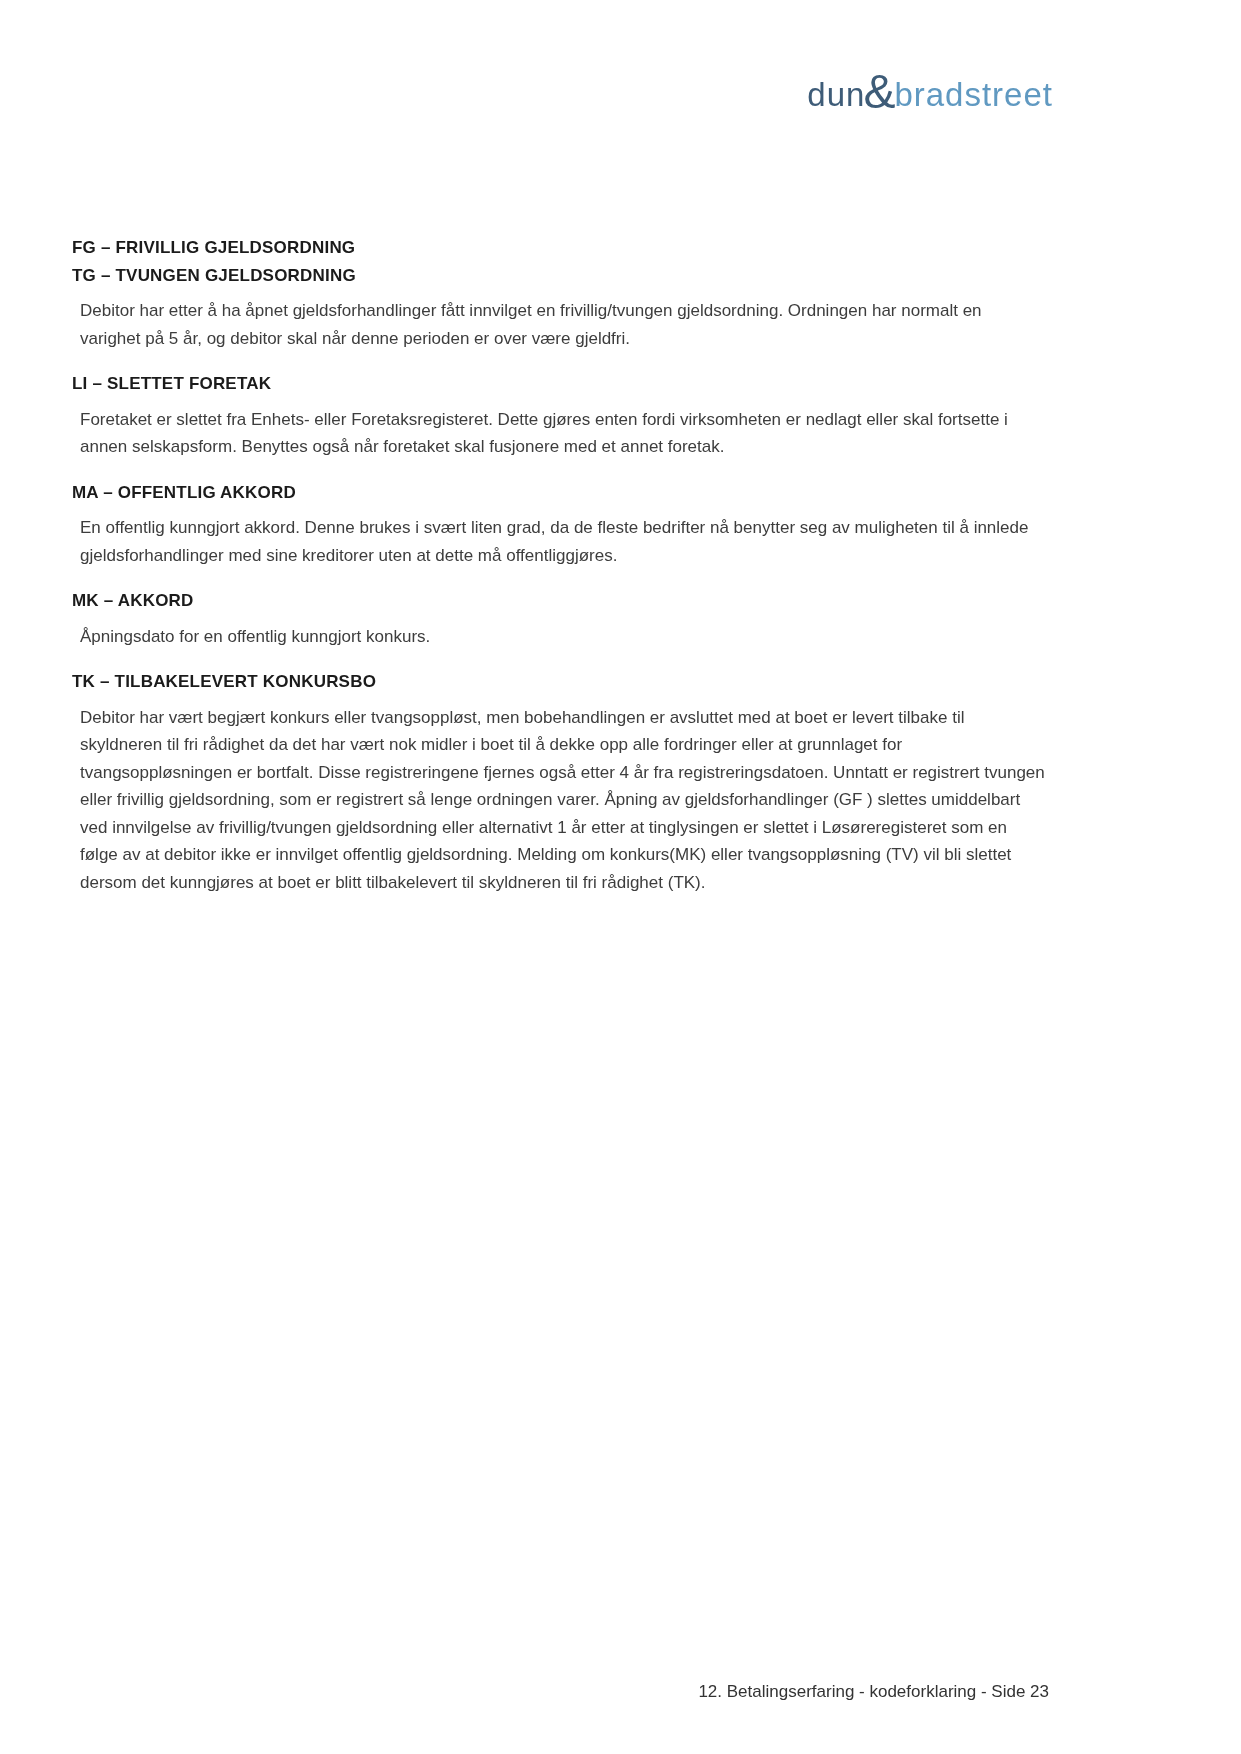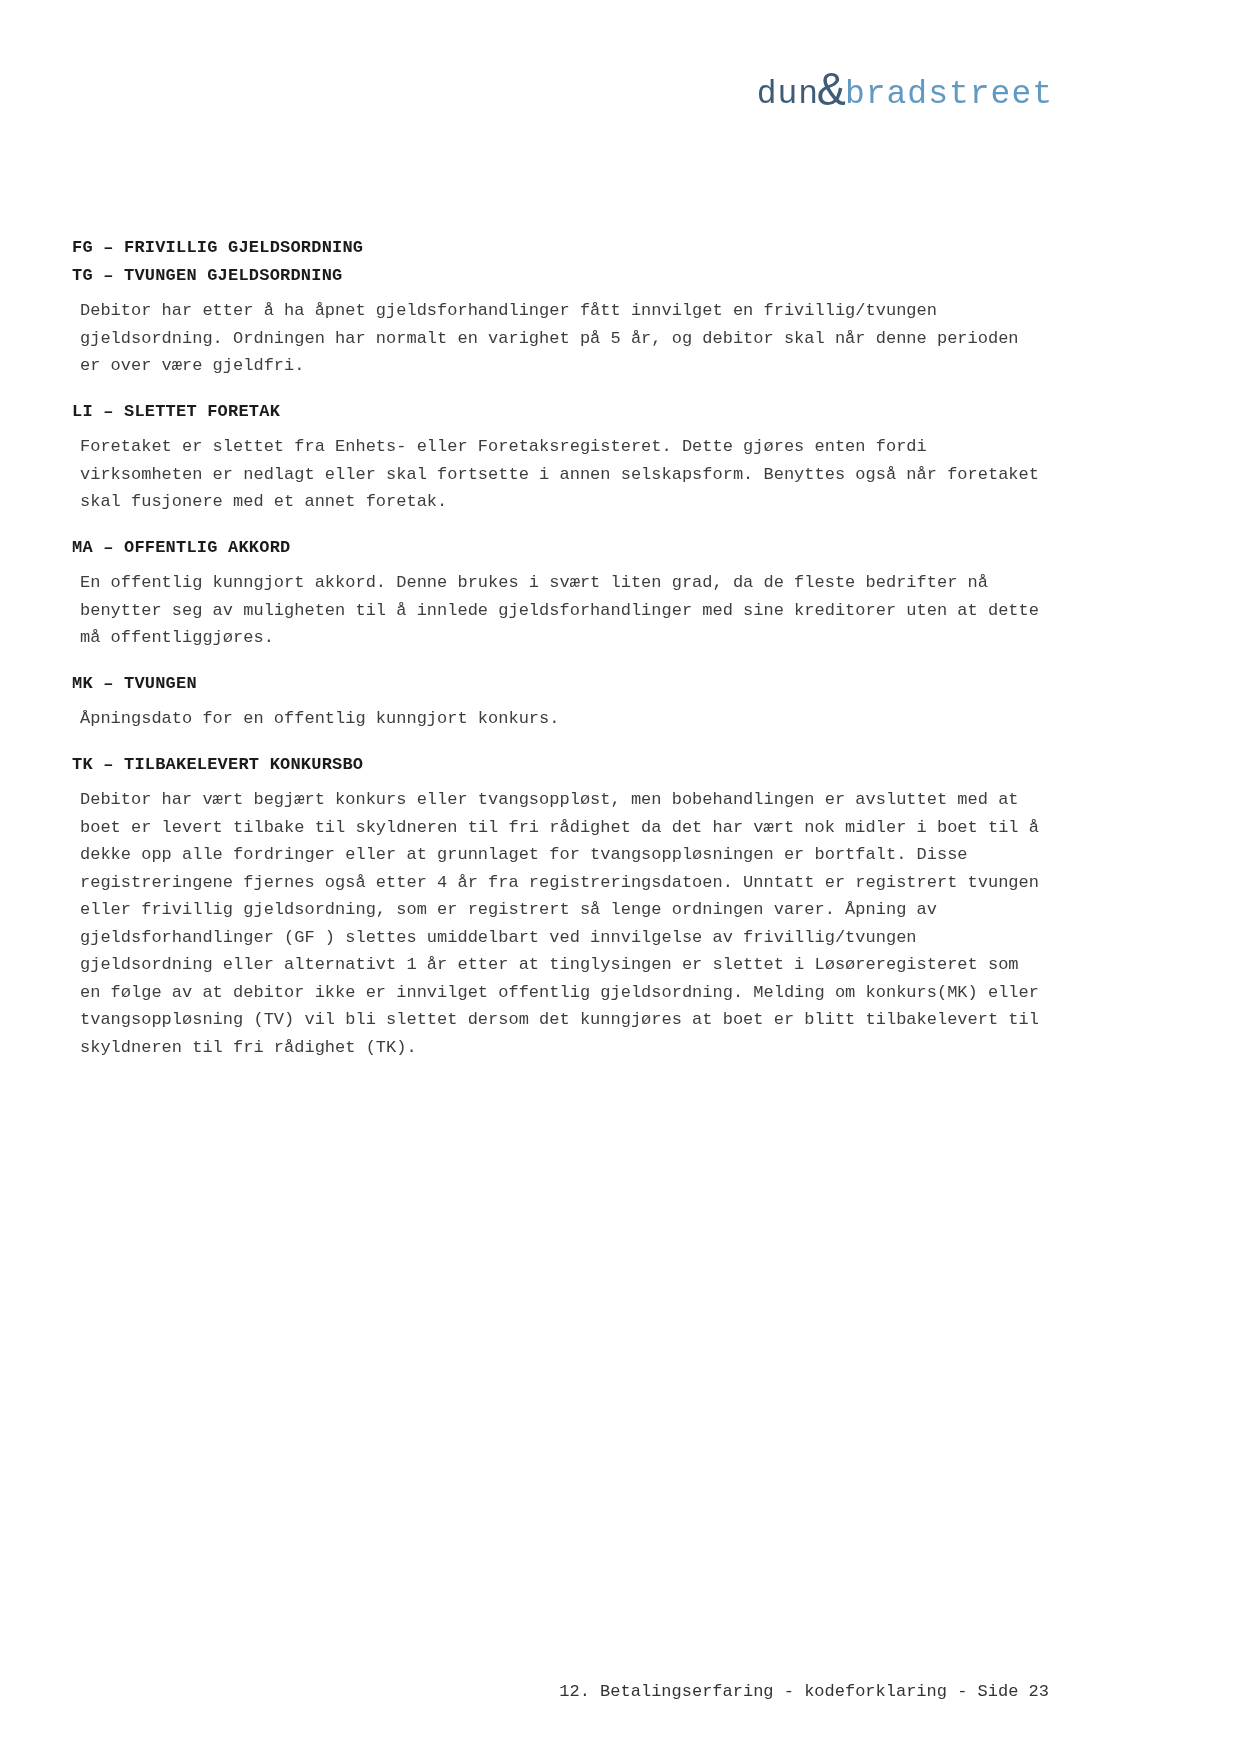--- a/index.html
+++ b/index.html
@@ -5,21 +5,21 @@
   html, body {
     margin: 0;
     padding: 0;
     background: #ffffff;
   }
   .page {
     position: relative;
     width: 1241px;
     height: 1754px;
     background: #ffffff;
-    font-family: Liberation Mono, monospace;
+    font-family: Liberation Sans, sans-serif;
     overflow: hidden;
     border-radius: 7px;
   }
   
   .logo {
     position: absolute;
     top: 70px;
     right: 188px;
     white-space: nowrap;
     font-size: 33px;
@@ -101,21 +101,21 @@
       <h2>LI – SLETTET FORETAK</h2>
       <p>Foretaket er slettet fra Enhets- eller Foretaksregisteret. Dette gjøres enten fordi virksomheten er nedlagt eller skal fortsette i annen selskapsform. Benyttes også når foretaket skal fusjonere med et annet foretak.</p>
     </section>
 
     <section class="sec">
       <h2>MA – OFFENTLIG AKKORD</h2>
       <p>En offentlig kunngjort akkord. Denne brukes i svært liten grad, da de fleste bedrifter nå benytter seg av muligheten til å innlede gjeldsforhandlinger med sine kreditorer uten at dette må offentliggjøres.</p>
     </section>
 
     <section class="sec">
-      <h2>MK – TVUNGEN</h2>
+      <h2>MK – AKKORD</h2>
       <p>Åpningsdato for en offentlig kunngjort konkurs.</p>
     </section>
 
     <section class="sec">
     </section>
 
     <section class="sec">
       <h2>TK – TILBAKELEVERT KONKURSBO</h2>
       <p>Debitor har vært begjært konkurs eller tvangsoppløst, men bobehandlingen er avsluttet med at boet er levert tilbake til skyldneren til fri rådighet da det har vært nok midler i boet til å dekke opp alle fordringer eller at grunnlaget for tvangsoppløsningen er bortfalt. Disse registreringene fjernes også etter 4 år fra registreringsdatoen. Unntatt er registrert tvungen eller frivillig gjeldsordning, som er registrert så lenge ordningen varer. Åpning av gjeldsforhandlinger (GF ) slettes umiddelbart ved innvilgelse av frivillig/tvungen gjeldsordning eller alternativt 1 år etter at tinglysingen er slettet i Løsøreregisteret som en følge av at debitor ikke er innvilget offentlig gjeldsordning. Melding om konkurs(MK) eller tvangsoppløsning (TV) vil bli slettet dersom det kunngjøres at boet er blitt tilbakelevert til skyldneren til fri rådighet (TK).</p>
     </section>

